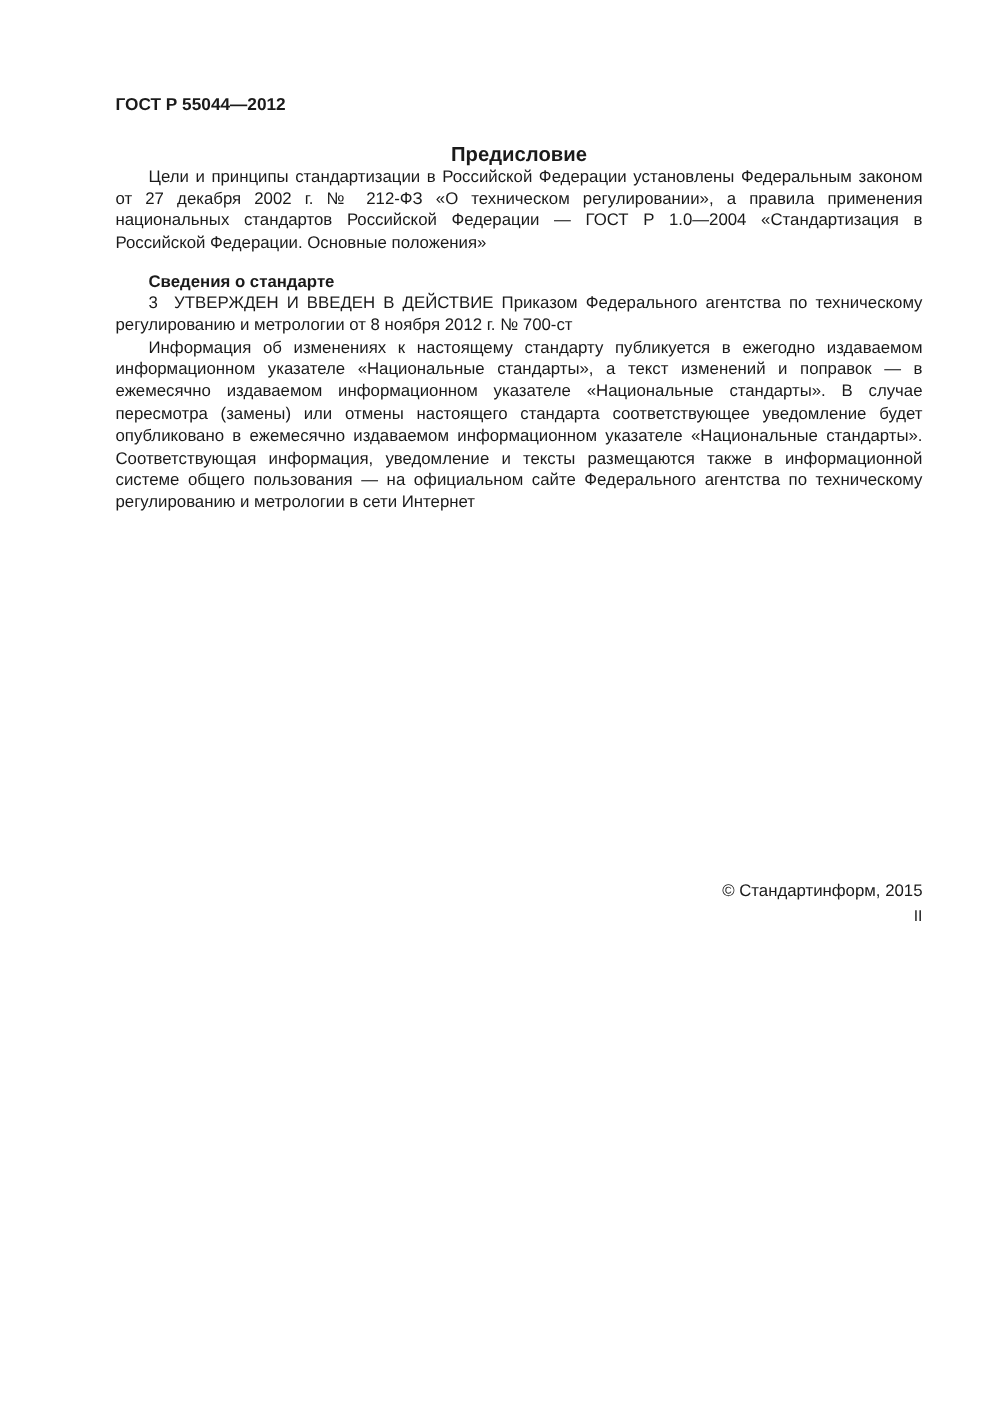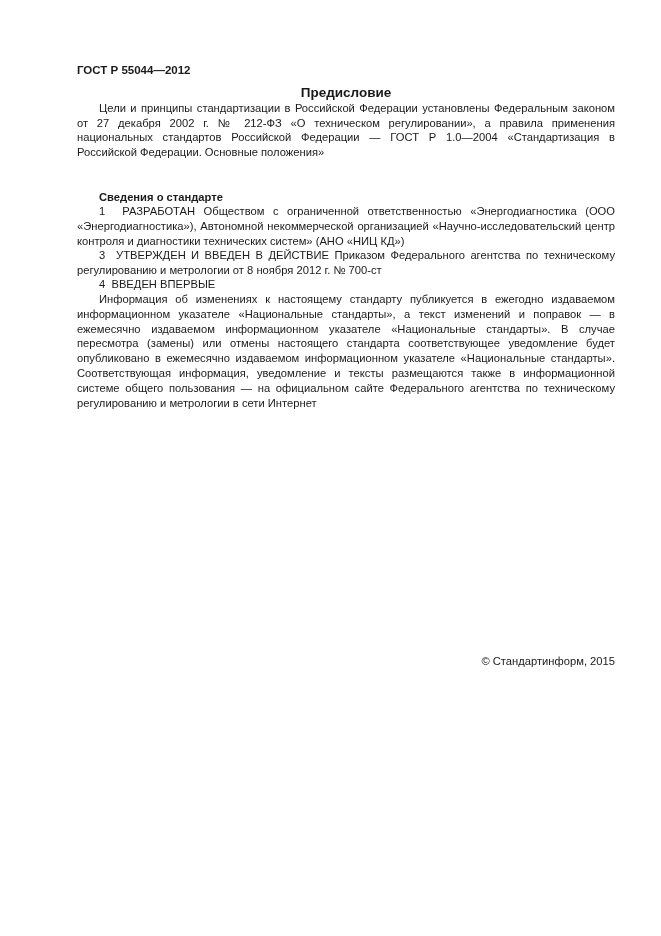--- a/index.html
+++ b/index.html
@@ -24,35 +24,35 @@
     font-weight: bold;
     font-size: 11.5px;
     line-height: 13px;
     margin: 0;
   }
   .doc-title {
     font-weight: bold;
     font-size: 13.5px;
     line-height: 17px;
     text-align: center;
-    margin: 7px 0 0 0;
+    margin: 17px 0 0 0;
   }
   p.para {
     margin: 0;
     text-align: justify;
     text-indent: 22px;
   }
   .intro {
     margin-top: 14px;
   }
   .section-heading {
     font-weight: bold;
     font-size: 11.2px;
     line-height: 14px;
-    margin: 31px 0 0 0;
+    margin: 12px 0 0 0;
     text-indent: 22px;
   }
   .item {
     margin-top: 10px;
   }
   .item-3 {
     margin-top: 9px;
   }
   .item-4 {
     margin-top: 38px;
@@ -82,26 +82,24 @@
 <div class="page">
 
   <div class="doc-code">ГОСТ Р 55044—2012</div>
 
   <h1 class="doc-title">Предисловие</h1>
 
   <p class="para intro">Цели и принципы стандартизации в Российской Федерации установлены Федеральным законом от 27 декабря 2002 г. № 212-ФЗ «О техническом регулировании», а правила применения национальных стандартов Российской Федерации — ГОСТ Р 1.0—2004 «Стандартизация в Российской Федерации. Основные положения»</p>
 
   <h2 class="section-heading">Сведения о стандарте</h2>
 
-  <p class="para item item-1">1&nbsp; РАЗРАБОТАН Обществом с ограниченной ответственностью «Энергодиагностика (ООО «Энергодиагностика»), Автономной некоммерческой организацией «Научно-исследовательский центр контроля и диагностики технических систем» (АНО «НИЦ КД»)</p>
 
 
   <p class="para item item-3">3&nbsp; УТВЕРЖДЕН И ВВЕДЕН В ДЕЙСТВИЕ Приказом Федерального агентства по техническому регулированию и метрологии от 8 ноября 2012 г. № 700-ст</p>
 
-  <p class="para item item-4">4&nbsp; ВВЕДЕН ВПЕРВЫЕ</p>
 
   <p class="para note">Информация об изменениях к настоящему стандарту публикуется в ежегодно издаваемом информационном указателе «Национальные стандарты», а текст изменений и поправок — в ежемесячно издаваемом информационном указателе «Национальные стандарты». В случае пересмотра (замены) или отмены настоящего стандарта соответствующее уведомление будет опубликовано в ежемесячно издаваемом информационном указателе «Национальные стандарты». Соответствующая информация, уведомление и тексты размещаются также в информационной системе общего пользования — на официальном сайте Федерального агентства по техническому регулированию и метрологии в сети Интернет</p>
 
   <div class="copyright">© Стандартинформ, 2015</div>
 
 
   <div class="page-number">II</div>
 
 </div>
 

